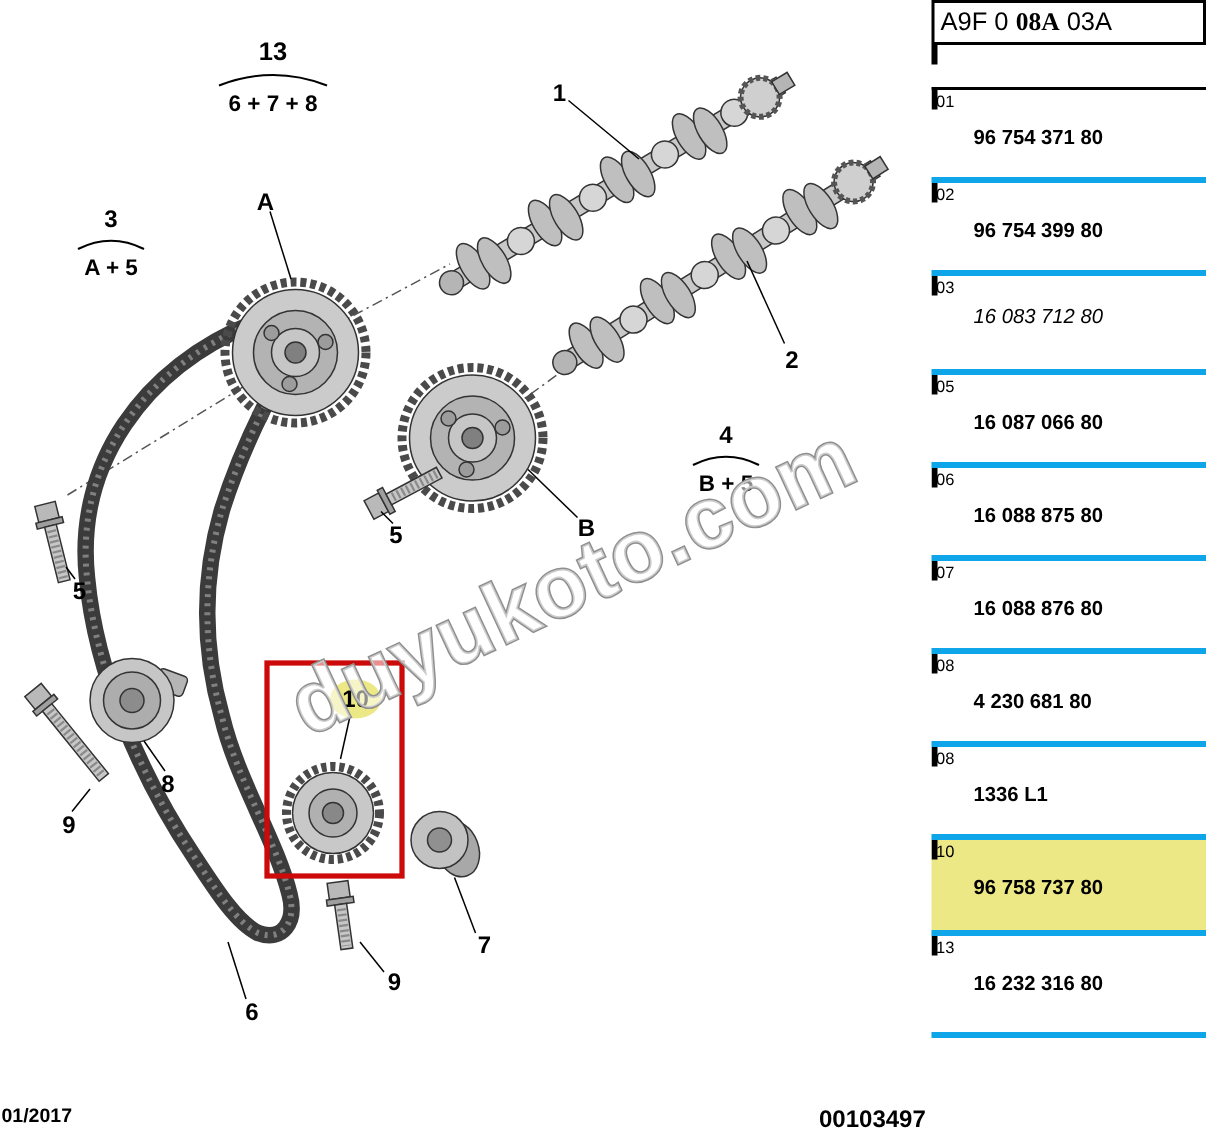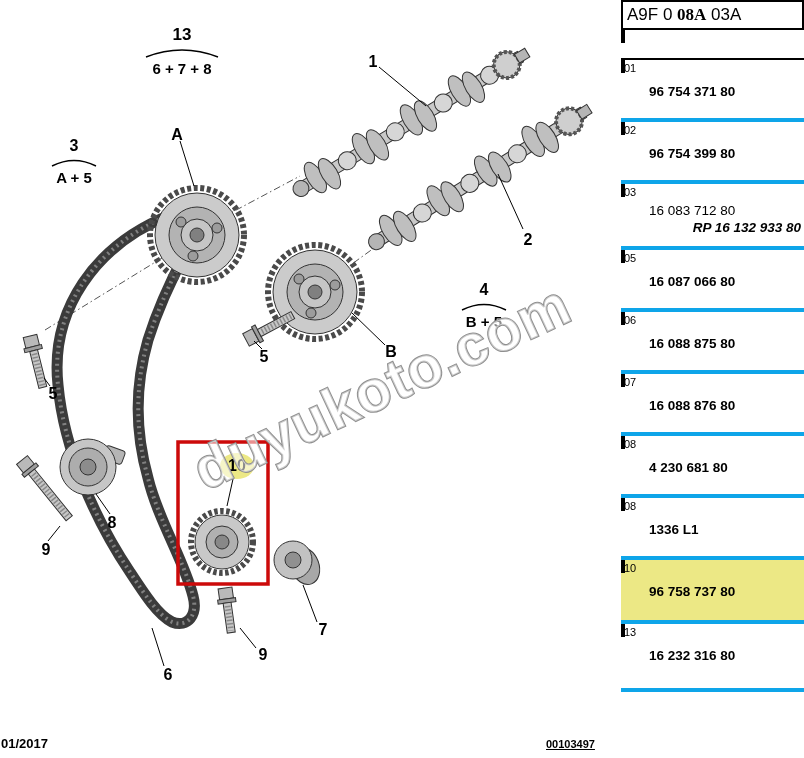--- a/index.html
+++ b/index.html
@@ -6,21 +6,21 @@
   html,body { width:804px; height:758px; }
   body {
     background:#fff;
     font-family:"Liberation Sans", sans-serif;
     position:relative;
     overflow:hidden;
     color:#000;
   }
   .diagram-area { position:absolute; left:0; top:0; width:620px; height:758px; }
   .footer-left  { position:absolute; left:1px;  top:736px; font-size:13px; font-weight:bold; }
-  .footer-right { position:absolute; left:546px; top:738px; font-size:11px; font-weight:bold;text-decoration:underline; }
+  .footer-right { position:absolute; left:546px; top:738px; font-size:16px; font-weight:bold; }
 
   
   .parts-panel {
     position:absolute; left:621px; top:0; width:183px; height:758px;
     display:flex; flex-direction:column; background:#fff;
   }
   .panel-header {
     height:30px; border:2px solid #000;
     display:flex; align-items:center; padding-left:4px;
     font-size:17px; white-space:pre;
@@ -29,21 +29,21 @@
   .panel-gap { height:30px; border-bottom:2px solid #000; position:relative; }
   .panel-gap::before, .row::before {
     content:""; position:absolute; left:0; top:0; width:4px; height:13px; background:#000;
   }
   .row { position:relative; border-bottom:4px solid #0ea5e9; overflow:hidden; }
   .row .idx { position:absolute; top:2px; left:3px; font-size:11px; }
   .row .part {
     margin:24px 0 0 28px; font-weight:bold; font-size:13.5px; white-space:nowrap;
   }
   .row.dual .line1 {
-    margin:19px 0 0 28px; font-size:13.5px; white-space:nowrap;
+    margin:19px 0 0 28px; font-style:italic; font-size:13.5px; white-space:nowrap;
   }
   .row.dual .line2 {
     margin:2px 3px 0 0; text-align:right; font-weight:bold; font-style:italic;
     font-size:13.5px; white-space:nowrap;
   }
   .row.h62 { height:62px; } .row.h64 { height:64px; }
   .row.h66 { height:66px; } .row.h68 { height:68px; }
   .row.highlight { background:var(--highlight-yellow,#ece885); }
 
   
@@ -268,21 +268,20 @@
   </div>
 
   <div class="row h62">
     <span class="idx">02</span>
     <div class="part">96 754 399 80</div>
   </div>
 
   <div class="row dual h66">
     <span class="idx">03</span>
     <div class="line1">16 083 712 80</div>
-    <div class="line2">RP 16 132 933 80</div>
   </div>
 
 
   <div class="row h62">
     <span class="idx">05</span>
     <div class="part">16 087 066 80</div>
   </div>
 
   <div class="row h62">
     <span class="idx">06</span>

